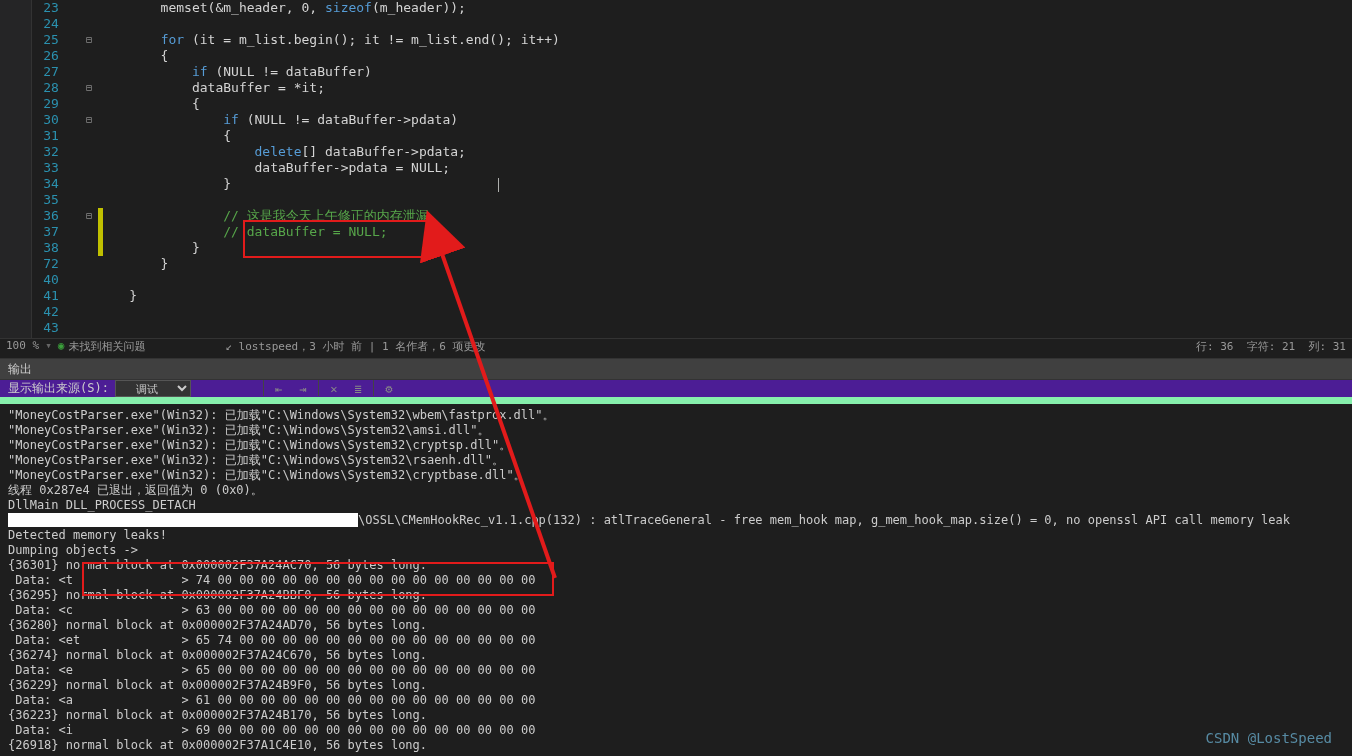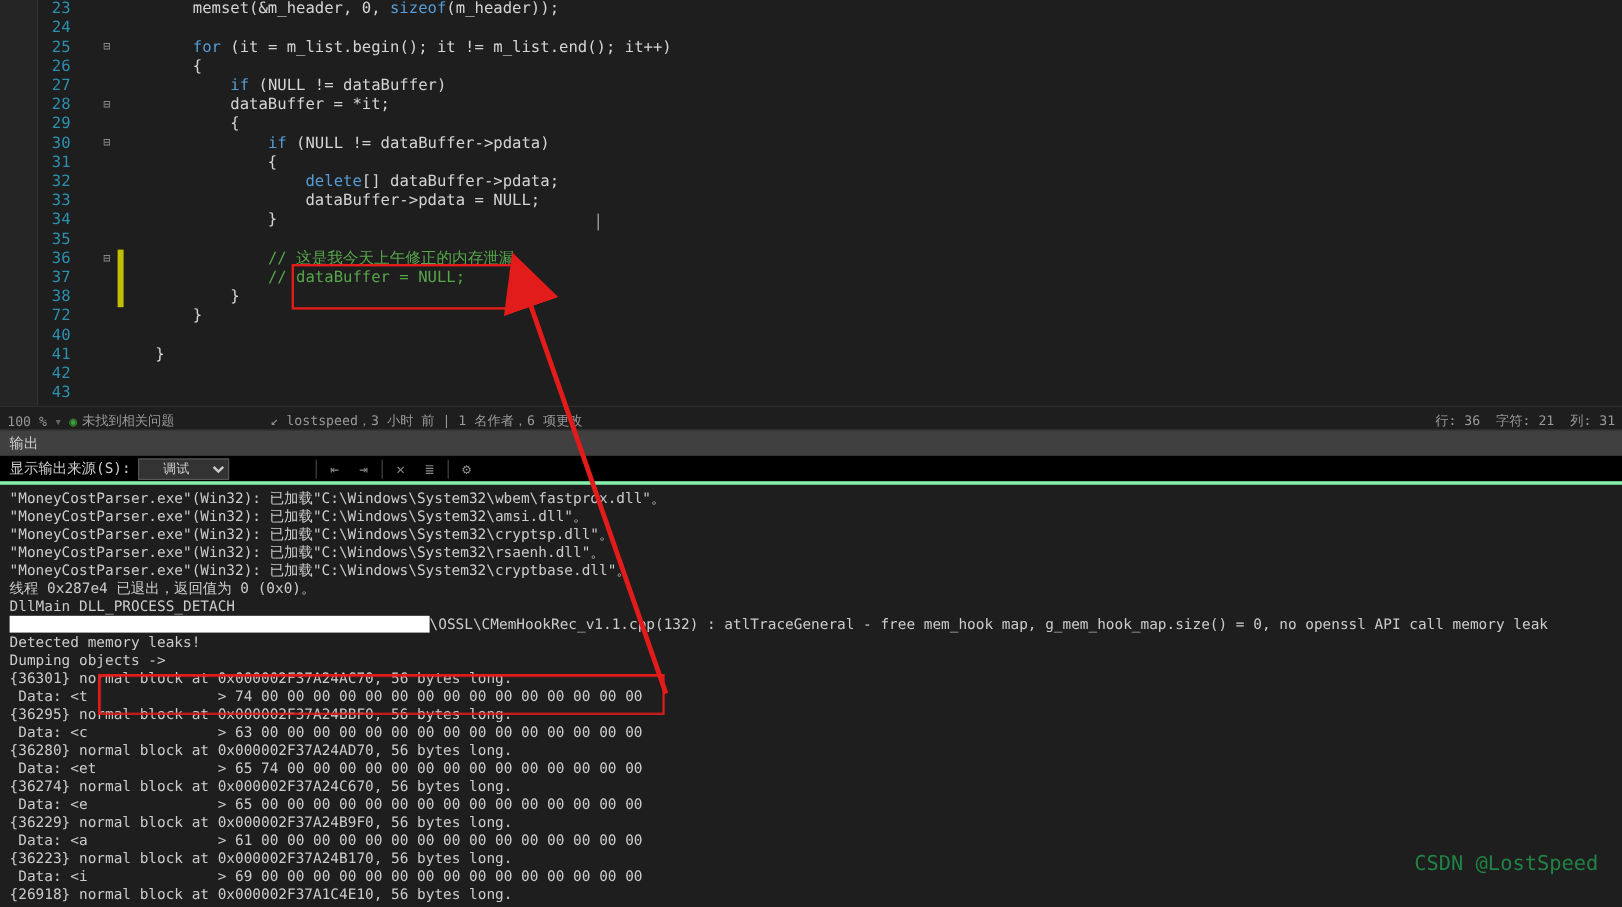--- a/index.html
+++ b/index.html
@@ -8,31 +8,31 @@
 .left-gutter{width:32px;background:#252526;border-right:1px solid #333}
 .gutter{width:48px;text-align:center;padding-right:10px;color:#2b91af;background:#1e1e1e;user-select:none}
 .fold{width:18px;background:#1e1e1e}
 .fold div{color:#888;font-size:10px;text-align:center;height:16px;line-height:16px}
 .code{flex:1;position:relative}
 .line{height:16px;line-height:16px;white-space:pre}
 .k{color:#569cd6}.c{color:#57a64a}
 .mod-bar{position:absolute;left:0;width:5px;background:#c0c000}
 .box1{position:absolute;border:2px solid #e21b1b;pointer-events:none}
 .cursor{position:absolute;width:1px;height:14px;background:#aeafad}
-.status{height:20px;background:#1e1e1e;border-top:1px solid #333;display:flex;align-items:flex-end;font-size:11px;color:#999;padding:0 6px}
+.status{height:20px;background:#1e1e1e;border-top:1px solid #333;display:flex;align-items:flex-start;font-size:11px;color:#999;padding:0 6px}
 .status .sp{flex:1}
 .status .chk{color:#3ba03b;margin-right:4px}
 .output-hdr{height:22px;background:#404040;border-top:1px solid #333;border-bottom:1px solid #333;padding:2px 8px;color:#ccc;font-size:12px}
-.output-tools{height:24px;background:#000000;border-bottom:3px solid #86efac;display:flex;align-items:center;padding:0 8px;gap:6px;color:#ccc;font-size:12px}
+.output-tools{height:24px;background:#4c1d95;border-bottom:7px solid #86efac;display:flex;padding:0 8px;gap:6px;color:#ccc;font-size:12px}
 .output-tools select{background:#333;color:#ccc;border:1px solid #555;font-size:11px;padding:1px 16px}
 .tbtn{width:18px;height:18px;color:#888;display:inline-flex;align-items:center;justify-content:center;cursor:pointer}
 .sep{width:1px;height:16px;background:#444}
 .output{height:352px;background:#1e1e1e;overflow:auto;padding:4px 8px;font-size:12px;line-height:15px;white-space:pre;color:#ccc;position:relative}
 .hl-white{background:#fff;color:#fff;display:inline-block;height:14px}
-.watermark{position:absolute;right:20px;bottom:26px;color:#22c55e;font-size:17px;opacity:.6}
+.watermark{position:absolute;right:20px;bottom:10px;color:#7dd3fc;font-size:14px;opacity:.6}
 .arrow{position:absolute;pointer-events:none;z-index:50}
 </style>
 </head>
 <body>
 
 <div class="editor">
   <div class="left-gutter"></div>
   <div class="gutter" id="gutter">
       <div class="line">23</div>
       <div class="line">24</div>

